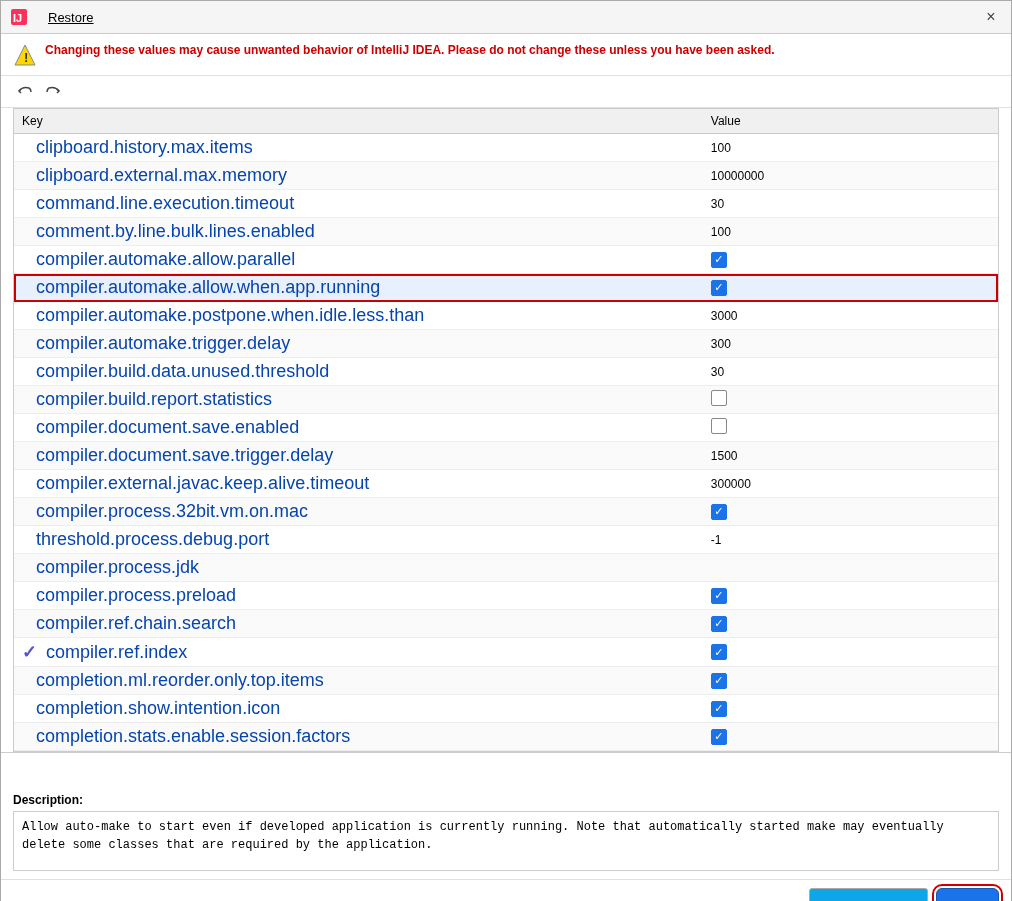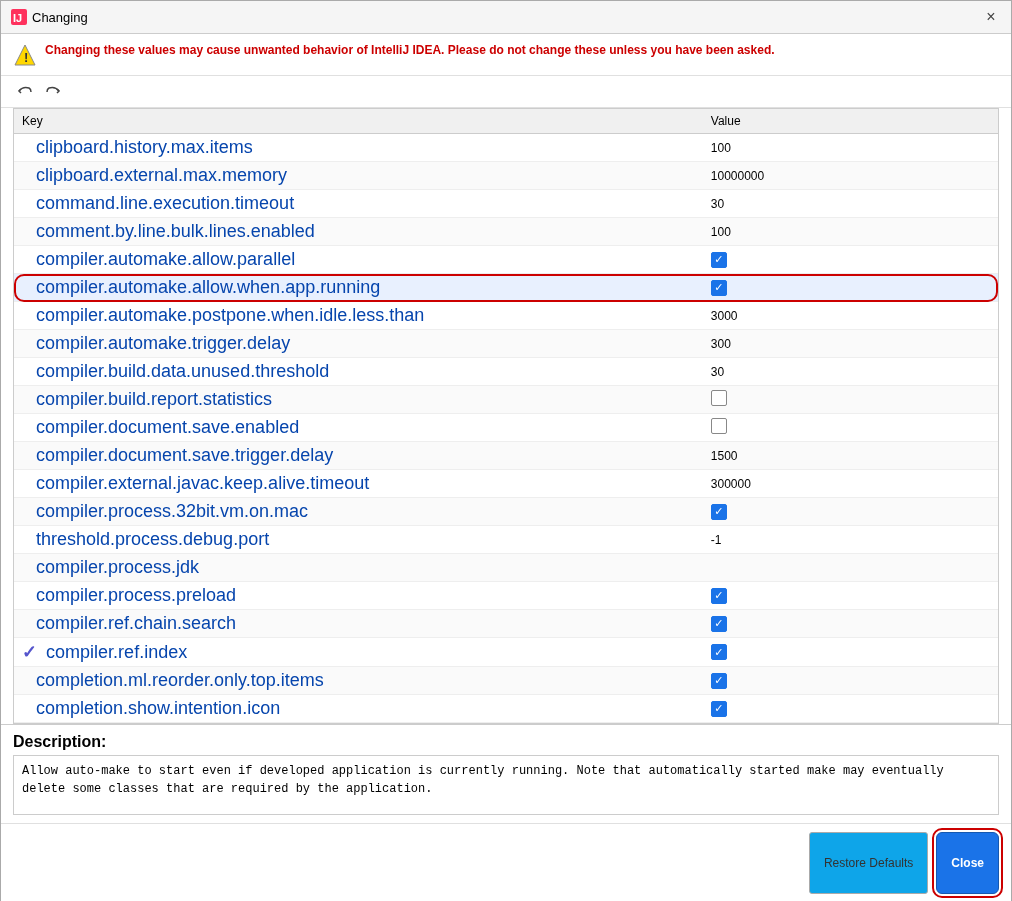--- a/index.html
+++ b/index.html
@@ -25,21 +25,22 @@
       align-items: center;
       justify-content: space-between;
       background: #f5f5f5;
       border-bottom: 1px solid #cccccc;
       padding: 6px 10px;
       user-select: none;
     }
     .title-bar-left {
       display: flex;
       align-items: center;
-      gap: 5px;
+      gap: 21px;
+      text-decoration: underline;
     }
     .title-icon {
       width: 16px;
       height: 16px;
     }
     .title-text {
       font-size: 13px;
       font-weight: normal;
       color: #000;
     }
@@ -113,21 +114,20 @@
     }
     tbody tr {
       border-bottom: 1px solid #eeeeee;
     }
     tbody tr:nth-child(even) { background: #fafafa; }
     tbody tr:nth-child(odd) { background: #ffffff; }
     tbody tr.highlighted {
       background: #e8f0fe !important;
       outline: 2px solid #cc0000;
       outline-offset: -2px;
-      border-radius: 10px;
     }
     tbody td {
       padding: 3px 8px;
       font-size: 12px;
       vertical-align: middle;
     }
     td.key-col {
       color: #0645ad;
       font-size: 18px;
     }
@@ -161,23 +161,24 @@
     .modified-marker {
       color: #5555cc;
       font-weight: bold;
       padding-right: 4px;
     }
     .description-section {
       padding: 8px 12px;
       border-top: 1px solid #cccccc;
     }
     .description-label {
-      font-size: 16px;
+      font-size: 12px;
       font-weight: bold;
       margin-bottom: 4px;
+      margin-top: 32px;
     }
     .description-text {
       font-family: 'Courier New', monospace;
       font-size: 12px;
       background: #ffffff;
       border: 1px solid #cccccc;
       padding: 6px 8px;
       line-height: 1.5;
       min-height: 60px;
     }
@@ -217,21 +218,21 @@
 
 <div class="dialog">
 
   <div class="title-bar">
     <div class="title-bar-left">
 
       <svg class="title-icon" viewBox="0 0 16 16">
         <rect width="16" height="16" rx="2" fill="#fe315d"></rect>
         <text x="2" y="13" font-size="11" fill="white" font-weight="bold">IJ</text>
       </svg>
-      <span class="title-text">Changing</span>
+      <span class="title-text">Restore</span>
     </div>
     <button class="close-btn">×</button>
   </div>
 
   <div class="warning-bar">
     <svg class="warning-icon" viewBox="0 0 24 24">
       <polygon points="12,2 2,22 22,22" fill="#FFD700" stroke="#888" stroke-width="1"></polygon>
       <text x="11" y="19" font-size="13" font-weight="bold" fill="#333">!</text>
     </svg>
     <span class="warning-text">Changing these values may cause unwanted behavior of IntelliJ IDEA. Please do not change these unless you have been asked.</span>
@@ -338,20 +339,24 @@
             <td class="value-col"><span class="check-mark">✓</span></td>
           </tr>
           <tr>
             <td class="key-col"><span style="padding-left: 14px; display: inline-block;"></span><span>completion.ml.reorder.only.top.items</span></td>
             <td class="value-col"><span class="check-mark">✓</span></td>
           </tr>
           <tr>
             <td class="key-col"><span style="padding-left: 14px; display: inline-block;"></span><span>completion.show.intention.icon</span></td>
             <td class="value-col"><span class="check-mark">✓</span></td>
           </tr>
+          <tr>
+            <td class="key-col"><span style="padding-left: 14px; display: inline-block;"></span><span>completion.stats.enable.session.factors</span></td>
+            <td class="value-col"><span class="check-mark">✓</span></td>
+          </tr>
         </tbody>
     </table>
   </div>
 
   <div class="description-section">
     <div class="description-label">Description:</div>
     <div class="description-text" id="description-text">Allow auto-make to start even if developed application is currently running. Note that automatically started
 make may eventually delete some classes that are required by the application.</div>
   </div>
 

